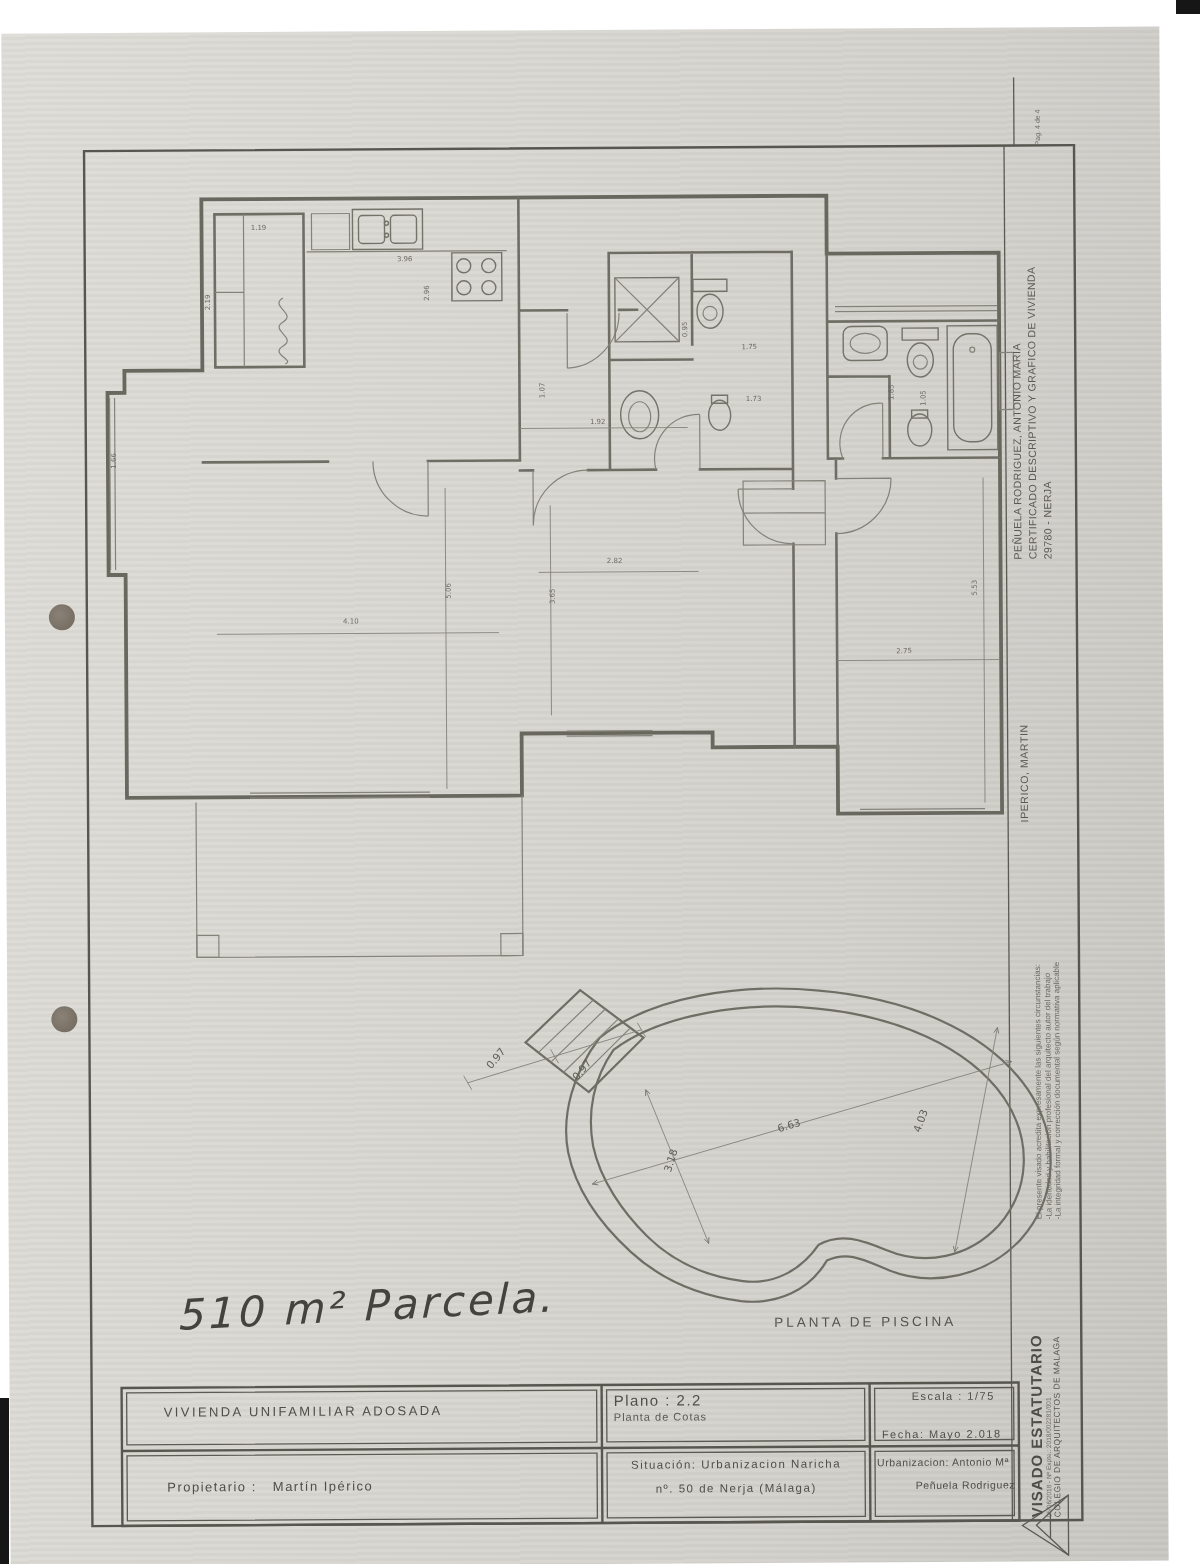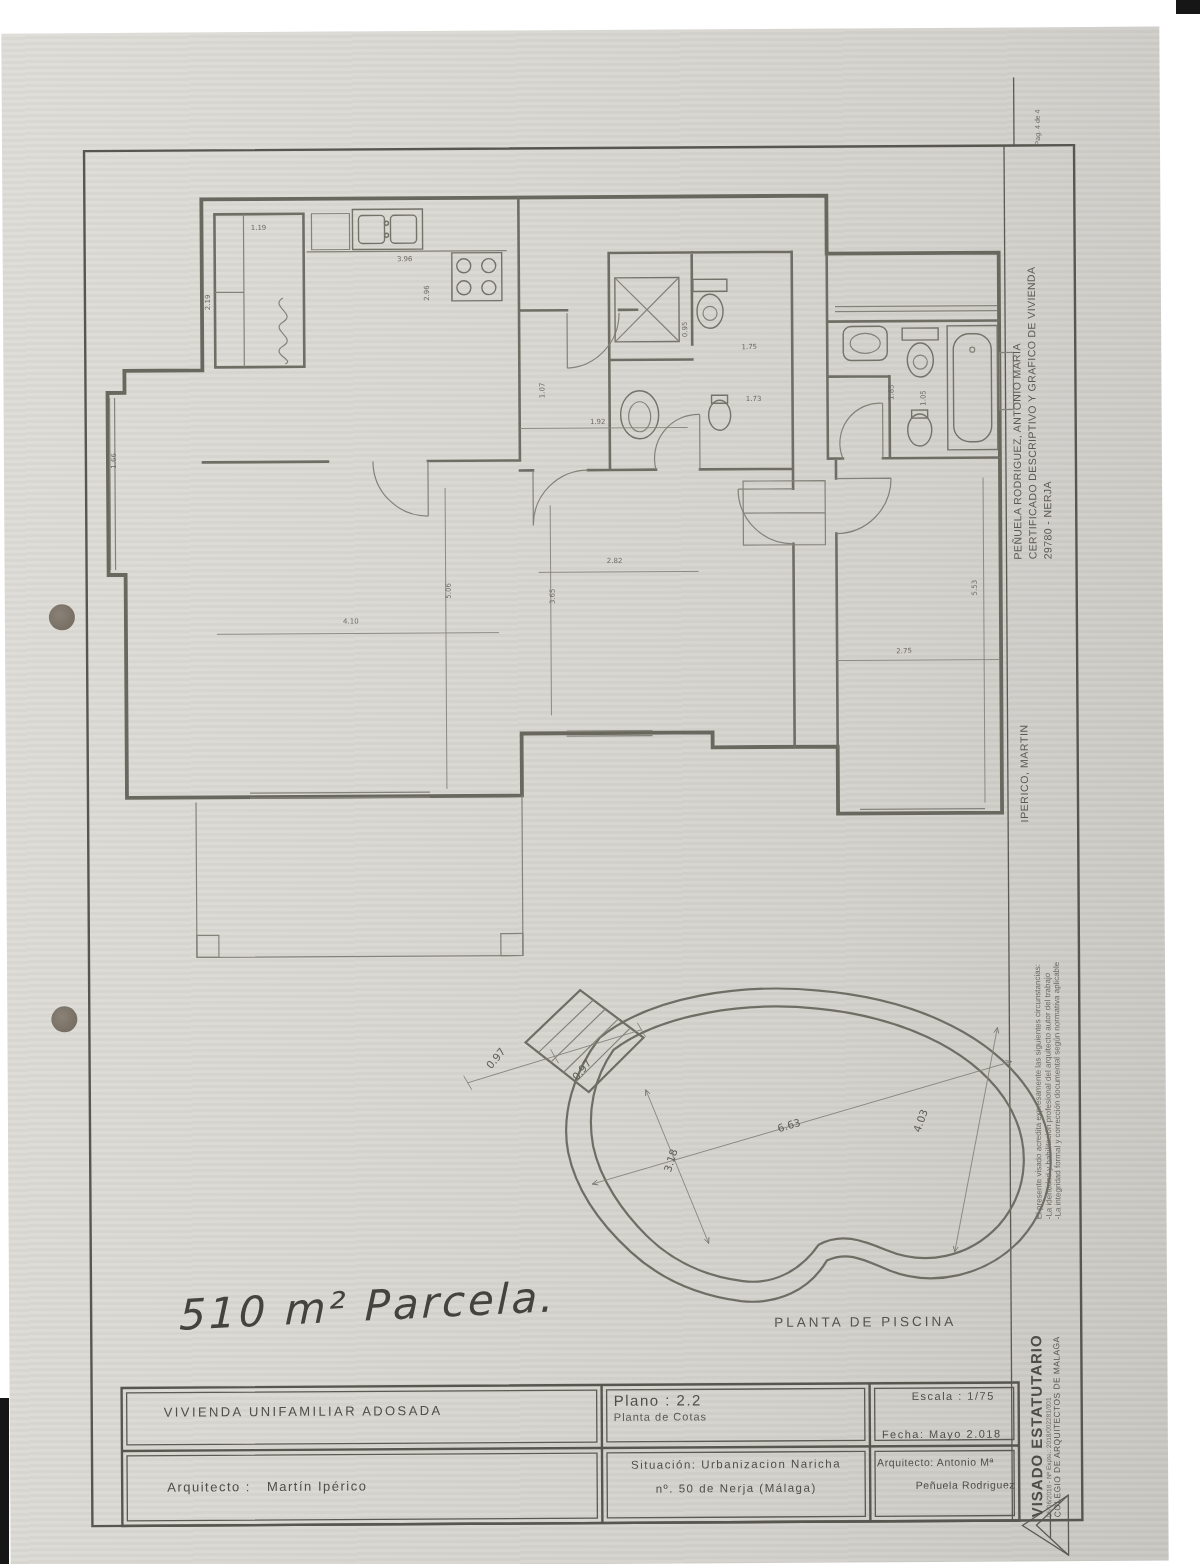--- a/index.html
+++ b/index.html
@@ -253,29 +253,29 @@
     </g>
 
     <g transform="translate(1016,1496)">
       <polygon class="frame2" points="2,32 48,2 48,62"></polygon>
       <path class="frame2" d="M48,2 L16,32 L48,62 M30,20 V46"></path>
     </g>
   </svg>
 
   <div class="tbx tb-project">VIVIENDA UNIFAMILIAR ADOSADA</div>
   <div class="tbx tb-arch">
-    <span>Arquitecto :</span><span class="name">Martín Ipérico</span>
+    <span>Propietario :</span><span class="name">Martín Ipérico</span>
   </div>
   <div class="tbx tb-plano1">Plano : 2.2</div>
   <div class="tbx tb-plano2">Planta de Cotas</div>
   <div class="tbx tb-escala">Escala : 1/75</div>
   <div class="tbx tb-fecha">Fecha: Mayo 2.018</div>
   <div class="tbx tb-situ1">Situación: Urbanizacion Naricha</div>
   <div class="tbx tb-situ2">nº. 50 de Nerja (Málaga)</div>
-  <div class="tbx tb-prop1">Arquitecto: Antonio Mª</div>
+  <div class="tbx tb-prop1">Urbanizacion: Antonio Mª</div>
   <div class="tbx tb-prop2">Peñuela Rodriguez</div>
 
   <div class="rot m-pag">Pag. 4 de 4</div>
   <div class="rot m-owner">
     <div>PEÑUELA RODRIGUEZ, ANTONIO MARIA</div>
     <div>CERTIFICADO DESCRIPTIVO Y GRAFICO DE VIVIENDA</div>
     <div>29780 - NERJA</div>
   </div>
   <div class="rot m-arch">IPERICO, MARTIN</div>
   <div class="rot m-visado-sm">

